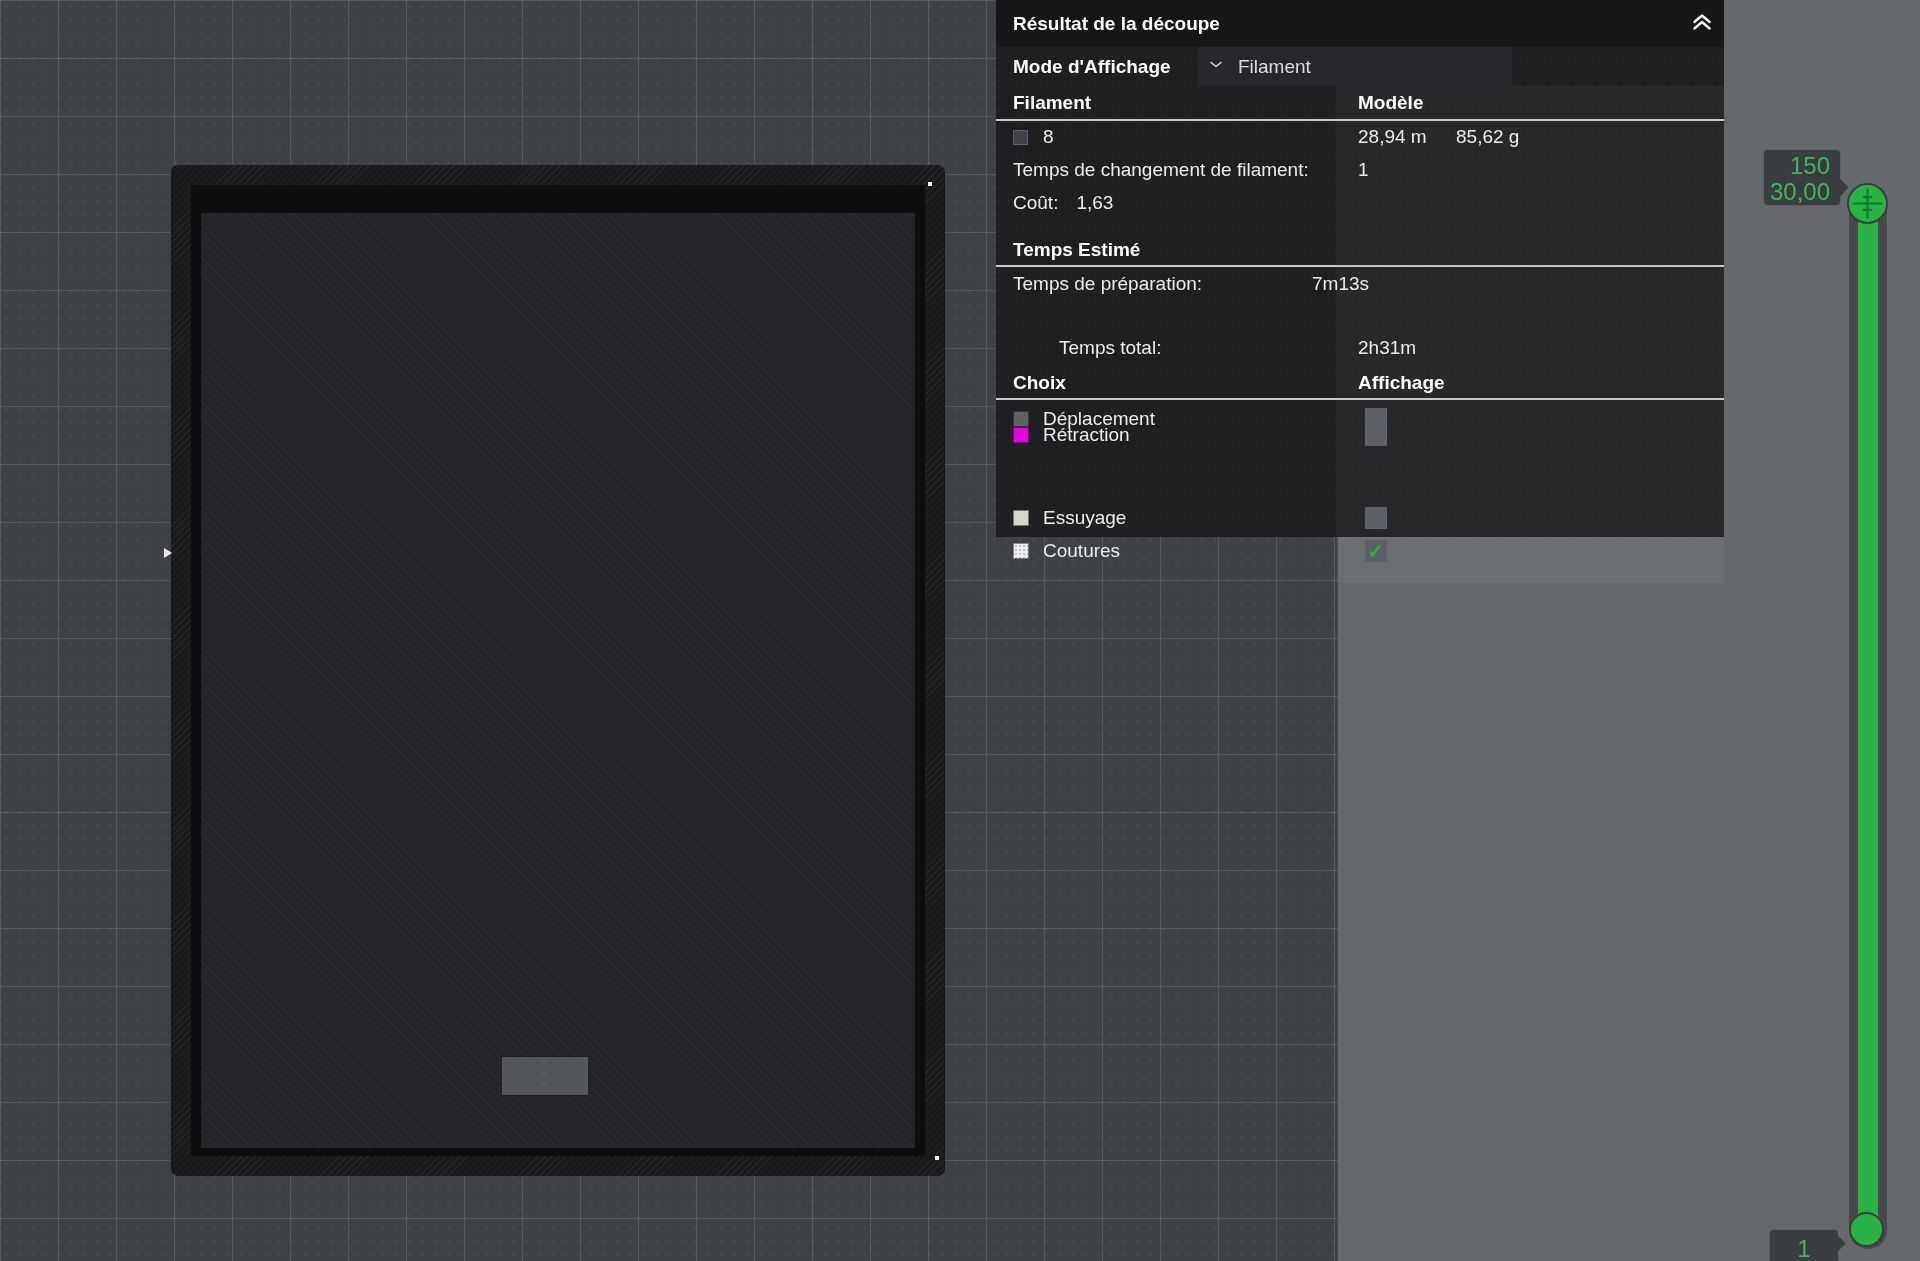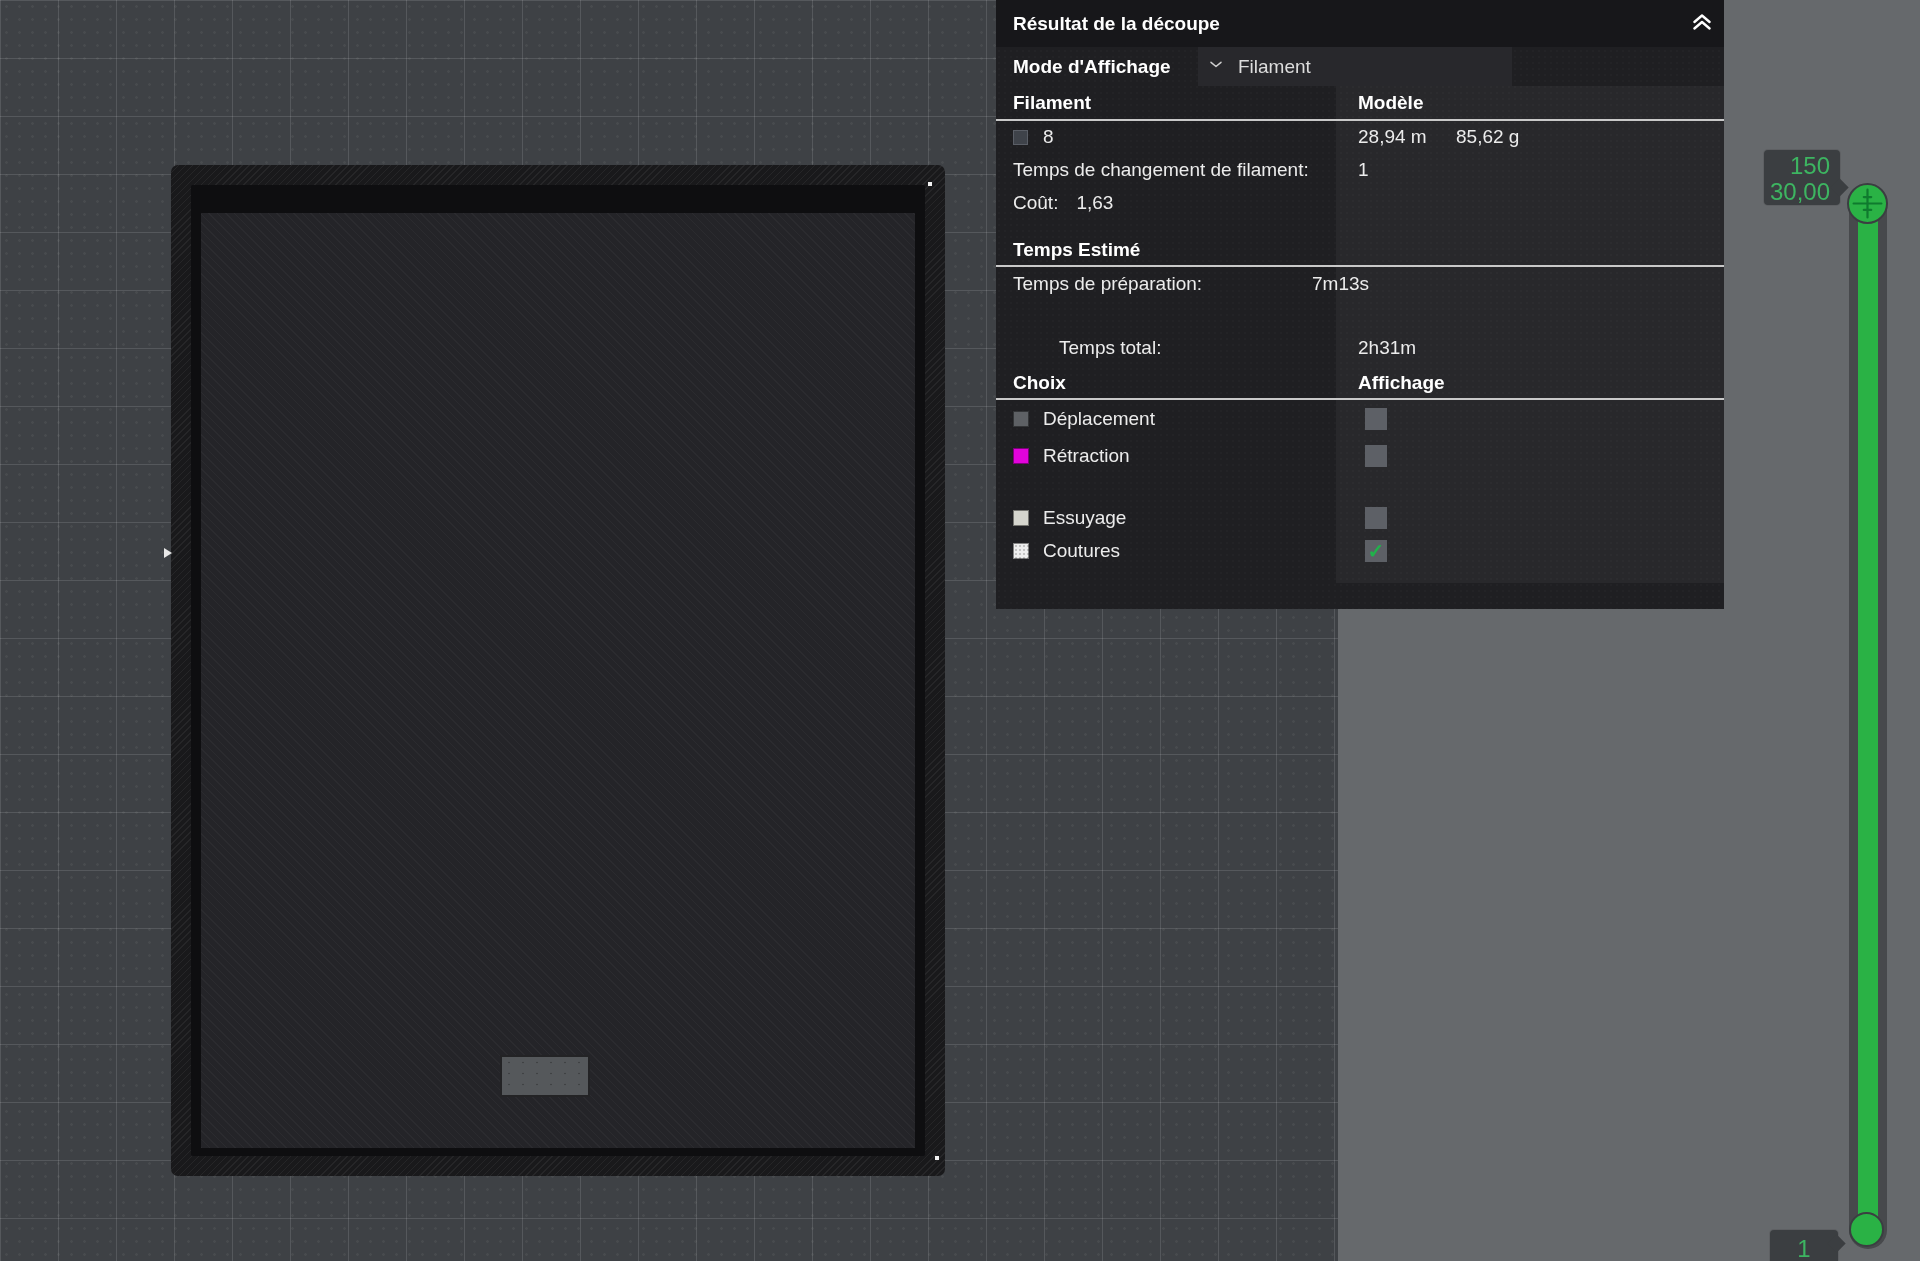--- a/index.html
+++ b/index.html
@@ -28,21 +28,21 @@
     background:#55585b;border:2px solid #232325;box-sizing:border-box;
     background-image:radial-gradient(rgba(0,0,0,0.25) 1px, transparent 1.4px);background-size:14px 11px;}
   .speck{position:absolute;width:4px;height:4px;background:#f2f2f2;}
   #speck-tr{left:757px;top:17px;}
   #speck-br{left:764px;top:991px;}
   #edge-marker{position:absolute;left:-7px;top:383px;width:0;height:0;
     border-top:5px solid transparent;border-bottom:5px solid transparent;border-right:8px solid #e8e8e8;
     transform:rotate(180deg);}
 
   
-  #panel{position:absolute;left:996px;top:0;width:728px;height:609px;
+  #panel{position:absolute;left:996px;top:0;width:728px;height:537px;
     background:#1f1f22;color:#ececec;font-size:19px;
     background-image:radial-gradient(rgba(255,255,255,0.02) 1px, transparent 1.3px);background-size:6px 6px;}
   .prow{position:absolute;left:0;width:100%;display:flex;align-items:center;
     padding-left:17px;box-sizing:border-box;}
   .bold{font-weight:bold;color:#ffffff;}
   #col-band{position:absolute;left:340px;top:86px;width:388px;height:497px;
     background:rgba(255,255,255,0.045);}
   .sep{position:absolute;left:0;width:100%;height:2px;background:#c9c9c9;}
   #sep1{top:119px;} #sep2{top:265px;} #sep3{top:398px;}
 
@@ -59,21 +59,21 @@
   #row-fheader{top:86px;height:33px;}
   #row-filament{top:121px;height:32px;}
   #row-change{top:153px;height:33px;}
   #row-cost{top:186px;height:34px;}
   #row-theader{top:234px;height:31px;}
   #row-time0{top:268px;height:32px;}
   #row-time1{top:300px;height:32px;}
   #row-time2{top:332px;height:32px;margin-left:46px;}
   #row-cheader{top:368px;height:30px;}
   #row-opt0{top:402px;height:33px;}
-  #row-opt1{top:439px;height:33px;}
+  #row-opt1{top:418px;height:33px;}
   #row-opt2{top:468px;height:33px;}
   #row-opt3{top:501px;height:33px;}
   #row-opt4{top:534px;height:33px;}
 
   .abs-col{position:absolute;left:362px;}
   .abs-col2{position:absolute;left:460px;}
   .abs-col-time{position:absolute;left:316px;}
 
   .swatch{width:16px;height:16px;margin-right:14px;flex:0 0 auto;
     border:1px solid rgba(0,0,0,0.45);box-sizing:border-box;}

